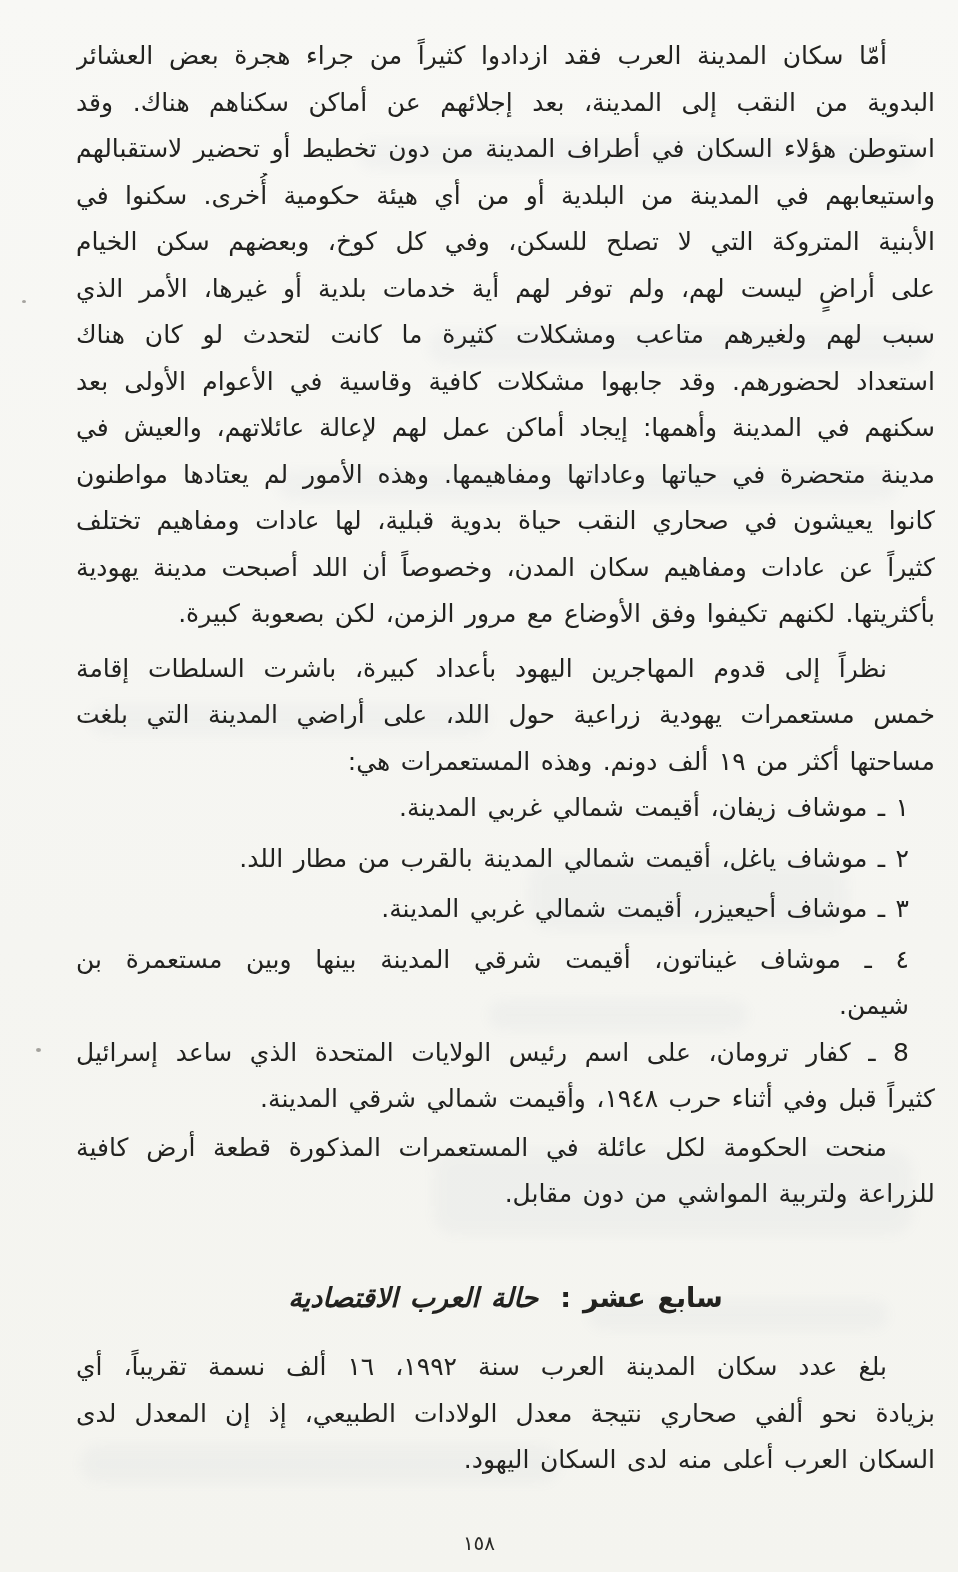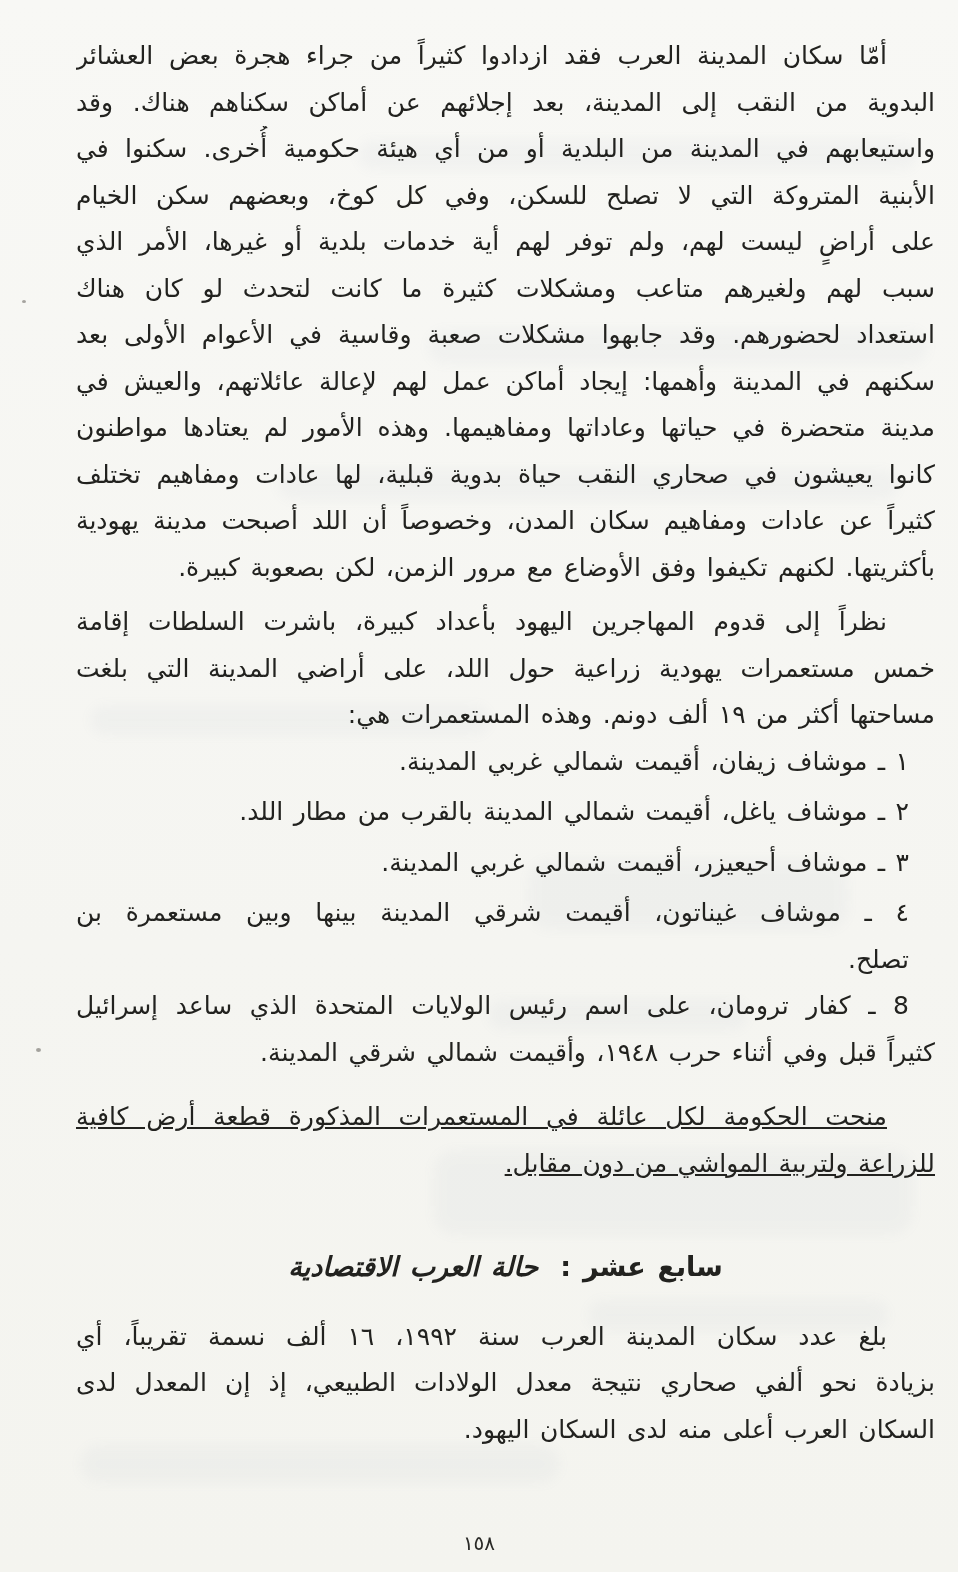--- a/index.html
+++ b/index.html
@@ -54,21 +54,21 @@
     text-align-last: justify;
   }
   .line.end {
     text-align-last: right;
   }
   .ip { padding-right: 48px; }   
   .ii { padding-right: 26px; }   
   .para-2 { margin-top: 8px; }
   .colony-list { margin-top: 0; }
   .item-m { margin-top: 4px; }
-  .para-3 { margin-top: 18px; text-decoration: underline; }
+  .para-3 { margin-top: 2px; }
   .heading-row {
     margin-top: 57px;
     height: 46.5px;
     line-height: 46.5px;
     text-align: center;
     text-align-last: center;
     font-size: 27px;
     font-weight: bold;
     letter-spacing: 0.2px;
   }
@@ -103,25 +103,26 @@
   <div class="ghost" style="top:1300px; right:70px; width:300px; height:30px;"></div>
   <div class="ghost" style="top:1445px; left:80px; width:480px; height:38px;"></div>
   <div class="speck" style="top:1048px; left:36px; width:5px; height:4px;"></div>
   <div class="speck" style="top:300px; left:22px; width:4px; height:3px;"></div>
 
   <div class="text-block">
 
     <div class="para-1">
       <div class="line ip">أمّا سكان المدينة العرب فقد ازدادوا كثيراً من جراء هجرة بعض العشائر</div>
       <div class="line">البدوية من النقب إلى المدينة، بعد إجلائهم عن أماكن سكناهم هناك. وقد</div>
+      <div class="line">استوطن هؤلاء السكان في أطراف المدينة من دون تخطيط أو تحضير لاستقبالهم</div>
       <div class="line">واستيعابهم في المدينة من البلدية أو من أي هيئة حكومية أُخرى. سكنوا في</div>
       <div class="line">الأبنية المتروكة التي لا تصلح للسكن، وفي كل كوخ، وبعضهم سكن الخيام</div>
       <div class="line">على أراضٍ ليست لهم، ولم توفر لهم أية خدمات بلدية أو غيرها، الأمر الذي</div>
       <div class="line">سبب لهم ولغيرهم متاعب ومشكلات كثيرة ما كانت لتحدث لو كان هناك</div>
-      <div class="line">استعداد لحضورهم. وقد جابهوا مشكلات صعبة وقاسية في الأعوام الأولى بعد</div>
+      <div class="line">استعداد لحضورهم. وقد جابهوا مشكلات كافية وقاسية في الأعوام الأولى بعد</div>
       <div class="line">سكنهم في المدينة وأهمها: إيجاد أماكن عمل لهم لإعالة عائلاتهم، والعيش في</div>
       <div class="line">مدينة متحضرة في حياتها وعاداتها ومفاهيمها. وهذه الأمور لم يعتادها مواطنون</div>
       <div class="line">كانوا يعيشون في صحاري النقب حياة بدوية قبلية، لها عادات ومفاهيم تختلف</div>
       <div class="line">كثيراً عن عادات ومفاهيم سكان المدن، وخصوصاً أن اللد أصبحت مدينة يهودية</div>
       <div class="line end">بأكثريتها. لكنهم تكيفوا وفق الأوضاع مع مرور الزمن، لكن بصعوبة كبيرة.</div>
     </div>
 
     <div class="para-2">
       <div class="line ip">نظراً إلى قدوم المهاجرين اليهود بأعداد كبيرة، باشرت السلطات إقامة</div>
       <div class="line">خمس مستعمرات يهودية زراعية حول اللد، على أراضي المدينة التي بلغت</div>
@@ -133,21 +134,21 @@
         <div class="line end ii">١ ـ موشاف زيفان، أقيمت شمالي غربي المدينة.</div>
       </div>
       <div class="item-m">
         <div class="line end ii">٢ ـ موشاف ياغل، أقيمت شمالي المدينة بالقرب من مطار اللد.</div>
       </div>
       <div class="item-m">
         <div class="line end ii">٣ ـ موشاف أحيعيزر، أقيمت شمالي غربي المدينة.</div>
       </div>
       <div class="item-m">
         <div class="line ii">٤ ـ موشاف غيناتون، أقيمت شرقي المدينة بينها وبين مستعمرة بن</div>
-        <div class="line end ii">تصلح.</div>
+        <div class="line end ii">شيمن.</div>
       </div>
       <div>
         <div class="line ii">8 ـ كفار ترومان، على اسم رئيس الولايات المتحدة الذي ساعد إسرائيل</div>
         <div class="line end">كثيراً قبل وفي أثناء حرب ١٩٤٨، وأقيمت شمالي شرقي المدينة.</div>
       </div>
     </div>
 
     <div class="para-3">
       <div class="line ip">منحت الحكومة لكل عائلة في المستعمرات المذكورة قطعة أرض كافية</div>
       <div class="line end">للزراعة ولتربية المواشي من دون مقابل.</div>

